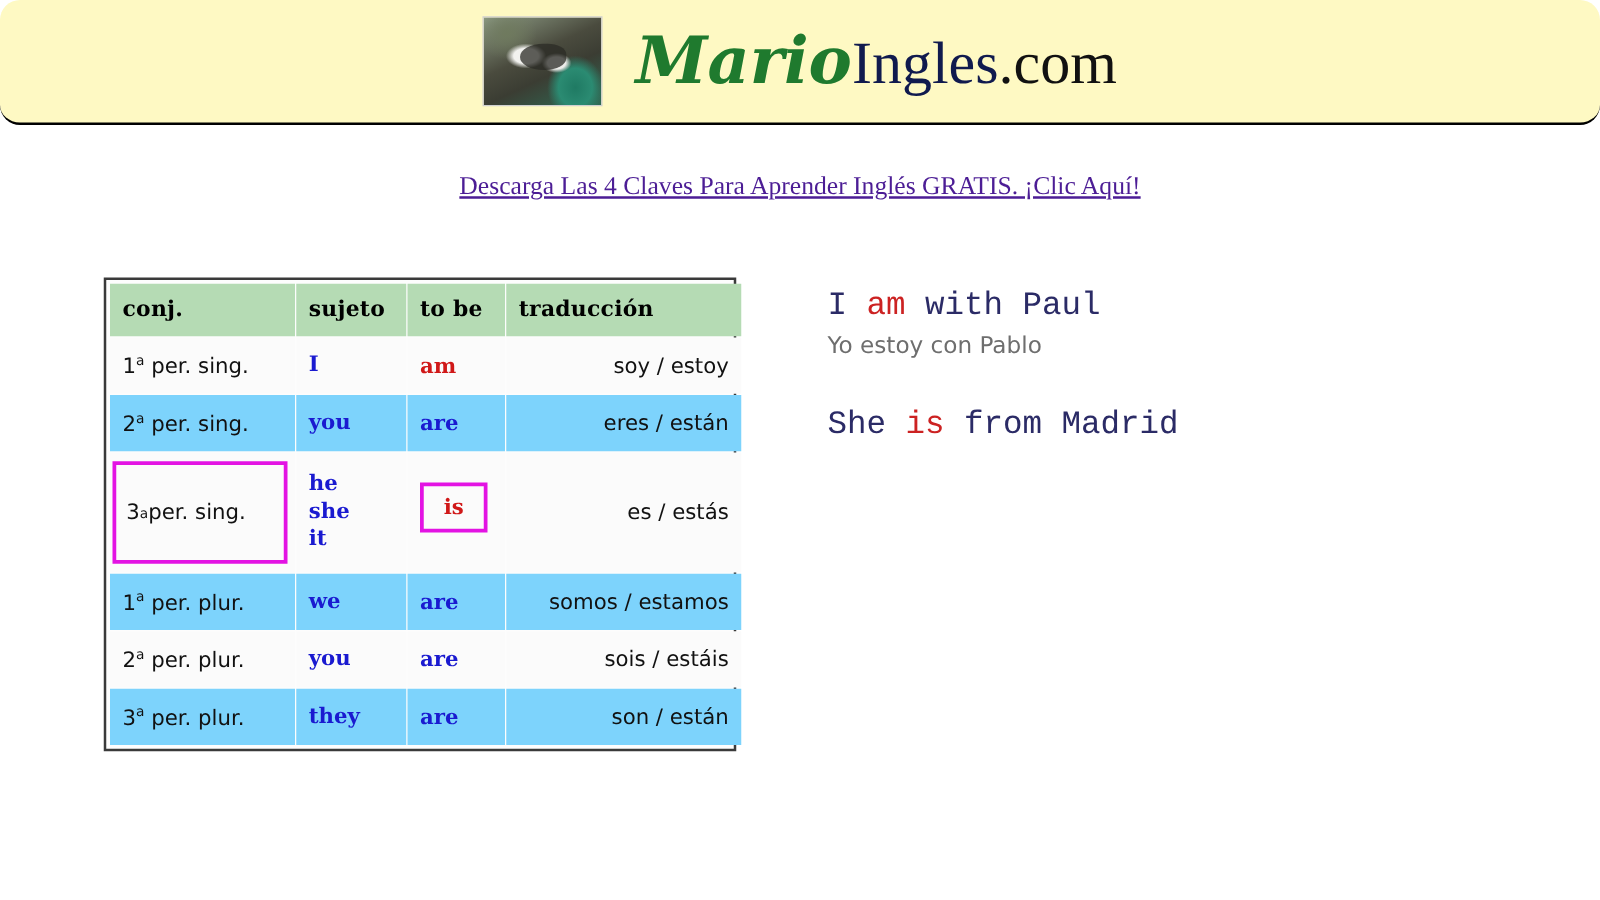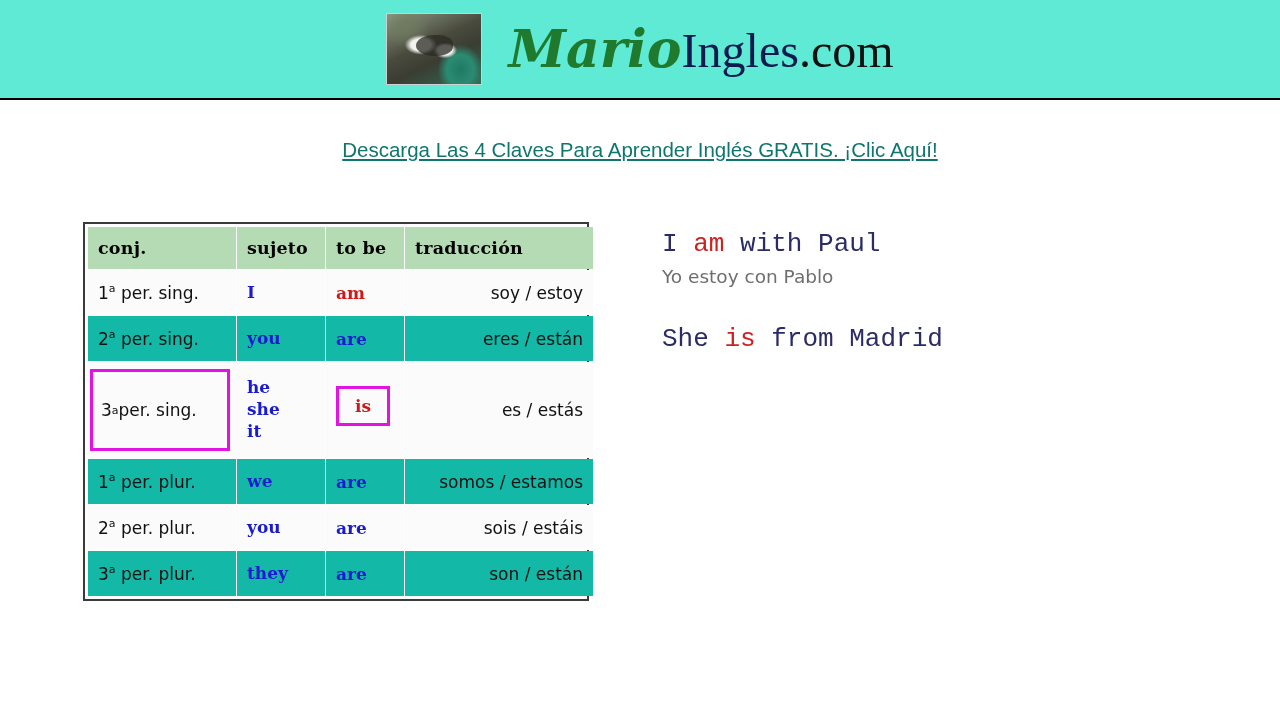--- a/index.html
+++ b/index.html
@@ -11,26 +11,27 @@
     width: 1280px;
     height: 720px;
     overflow: hidden;
     font-family: "Liberation Sans", sans-serif;
     position: relative;
   }
 
   
   .site-header {
     height: 100px;
-    background: #5eead4;
+    background: #fef9c3;
     border-bottom: 2px solid #000000;
     box-sizing: border-box;
     display: flex;
     align-items: center;
     justify-content: center;
+    border-radius: 16px;
   }
   .brand {
     display: flex;
     align-items: center;
     gap: 26px;
   }
   .brand-photo {
     width: 96px;
     height: 72px;
     border: 1px solid #d0d0d0;
@@ -79,23 +80,23 @@
     font-size: 48px;
   }
 
   
   .promo-wrap {
     text-align: center;
     margin-top: 38px;
   }
   .promo-link {
     font-size: 20.5px;
-    color: #0f766e;
+    color: #4c1d95;
     text-decoration: underline;
-    font-family: Liberation Sans, sans-serif;
+    font-family: Liberation Serif, serif;
     cursor: pointer;
   }
 
   
   .content {
     position: absolute;
     top: 222px;
     left: 0;
     width: 1280px;
   }
@@ -132,21 +133,21 @@
     height: 42px;
     text-align: left;
     letter-spacing: .2px;
   }
   col.c-conj   { width: 148px; }
   col.c-subj   { width: 88px; }
   col.c-tobe   { width: 78px; }
   col.c-trad   { width: 188px; }
 
   tr.row-odd  td { background: #fbfbfb; }
-  tr.row-even td { background: #14b8a6; }
+  tr.row-even td { background: #7dd3fc; }
 
   td.cell-conj {
     font-family: "DejaVu Sans", sans-serif;
     font-size: 16.5px;
     color: #111111;
     text-align: left;
     height: 45px;
   }
   td.cell-conj sup { font-size: 11px; vertical-align: super; }
   td.cell-subj {

